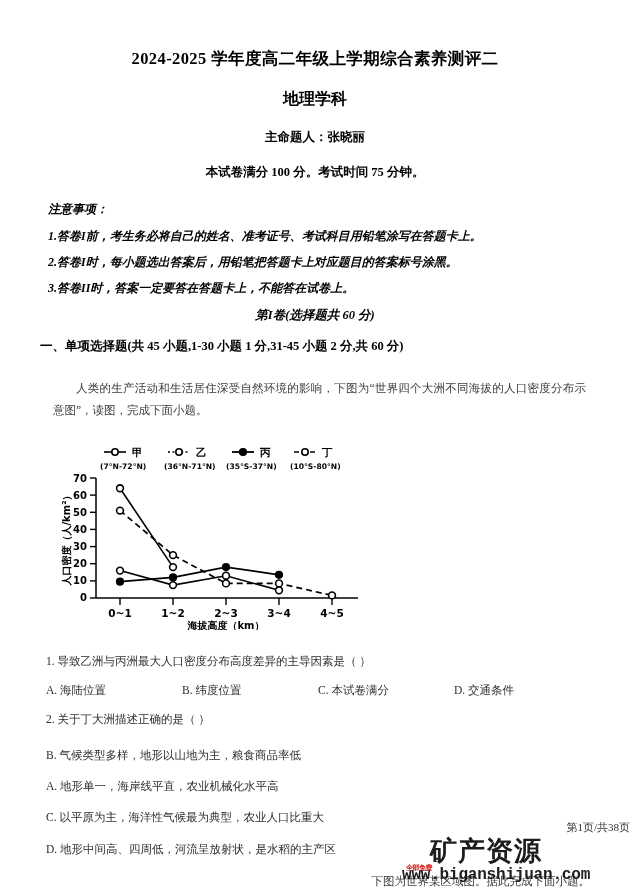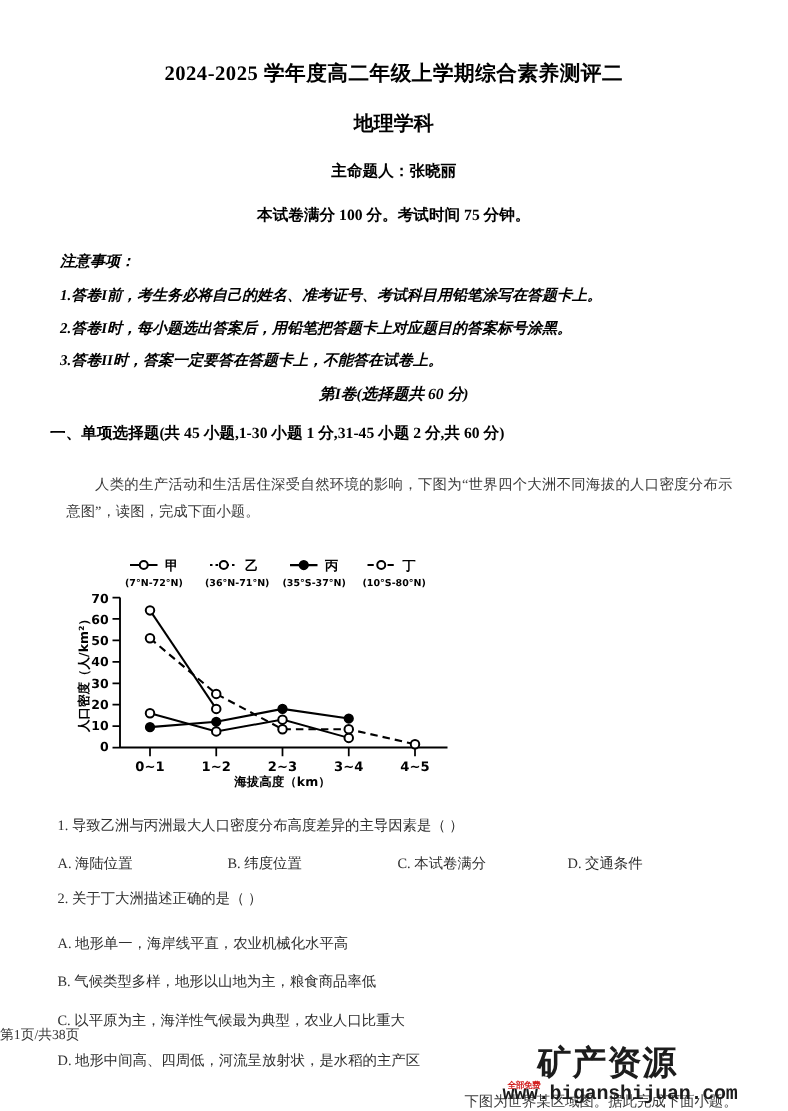--- a/index.html
+++ b/index.html
@@ -127,21 +127,21 @@
     color: #3a3a3a;
     text-align: right;
   }
 
   
   .footer {
     position: absolute;
     left: 0;
     right: 0;
     bottom: 54px;
-    text-align: left;
+    text-align: right;
     font-size: 11px;
     color: #333;
   }
   .watermark {
     position: absolute;
     right: 8px;
     bottom: 4px;
     width: 220px;
     text-align: left;
   }
@@ -306,22 +306,22 @@
     <p class="q-stem">1. 导致乙洲与丙洲最大人口密度分布高度差异的主导因素是（    ）</p>
     <div class="opts-row">
       <span class="opt">A. 海陆位置</span>
       <span class="opt">B. 纬度位置</span>
       <span class="opt">C. 本试卷满分</span>
       <span class="opt">D. 交通条件</span>
     </div>
 
     <p class="q-stem">2. 关于丁大洲描述正确的是（    ）</p>
     <div class="opt-stack">
+      <p class="opt-line">B. 气候类型多样，地形以山地为主，粮食商品率低</p>
       <p class="opt-line">A. 地形单一，海岸线平直，农业机械化水平高</p>
-      <p class="opt-line">B. 气候类型多样，地形以山地为主，粮食商品率低</p>
       <p class="opt-line">C. 以平原为主，海洋性气候最为典型，农业人口比重大</p>
       <p class="opt-line">D. 地形中间高、四周低，河流呈放射状，是水稻的主产区</p>
     </div>
   </div>
 
   <p class="tail-note">下图为世界某区域图。据此完成下面小题。</p>
 
   <div class="footer">
     <span>第1页/共38页</span>
   </div>

